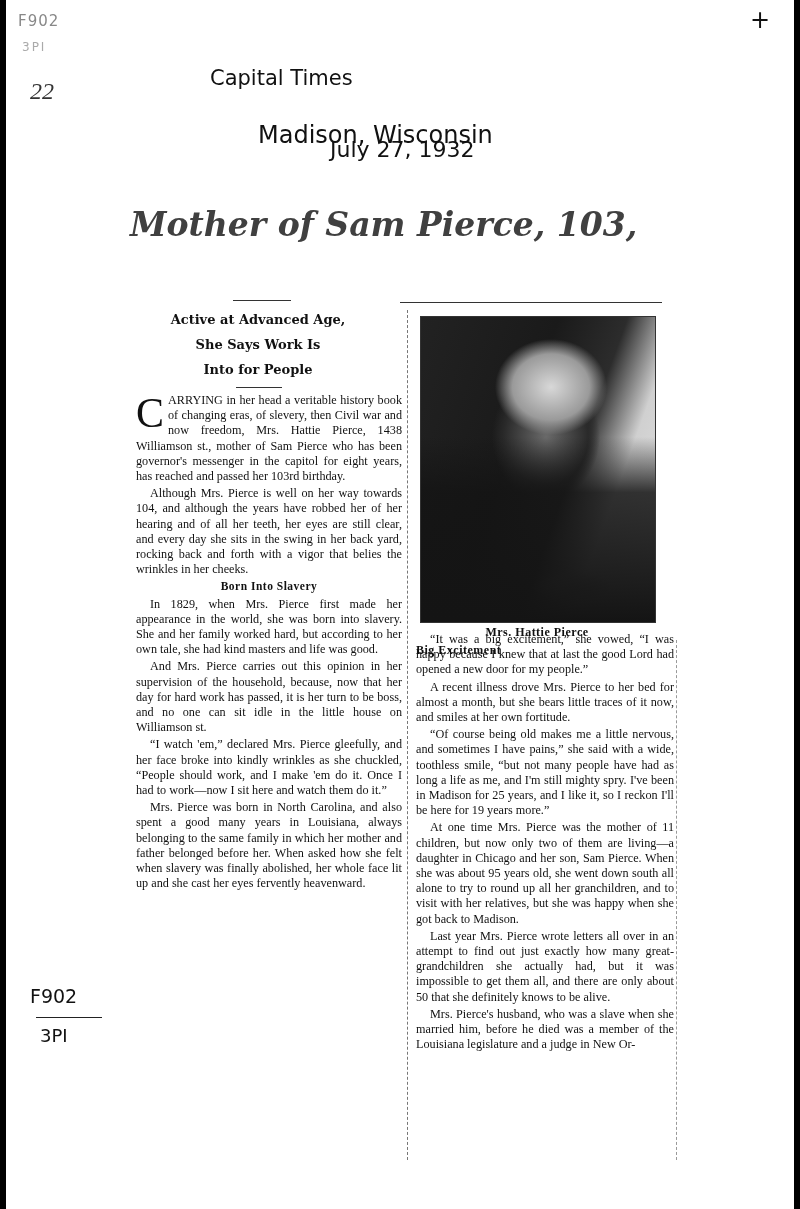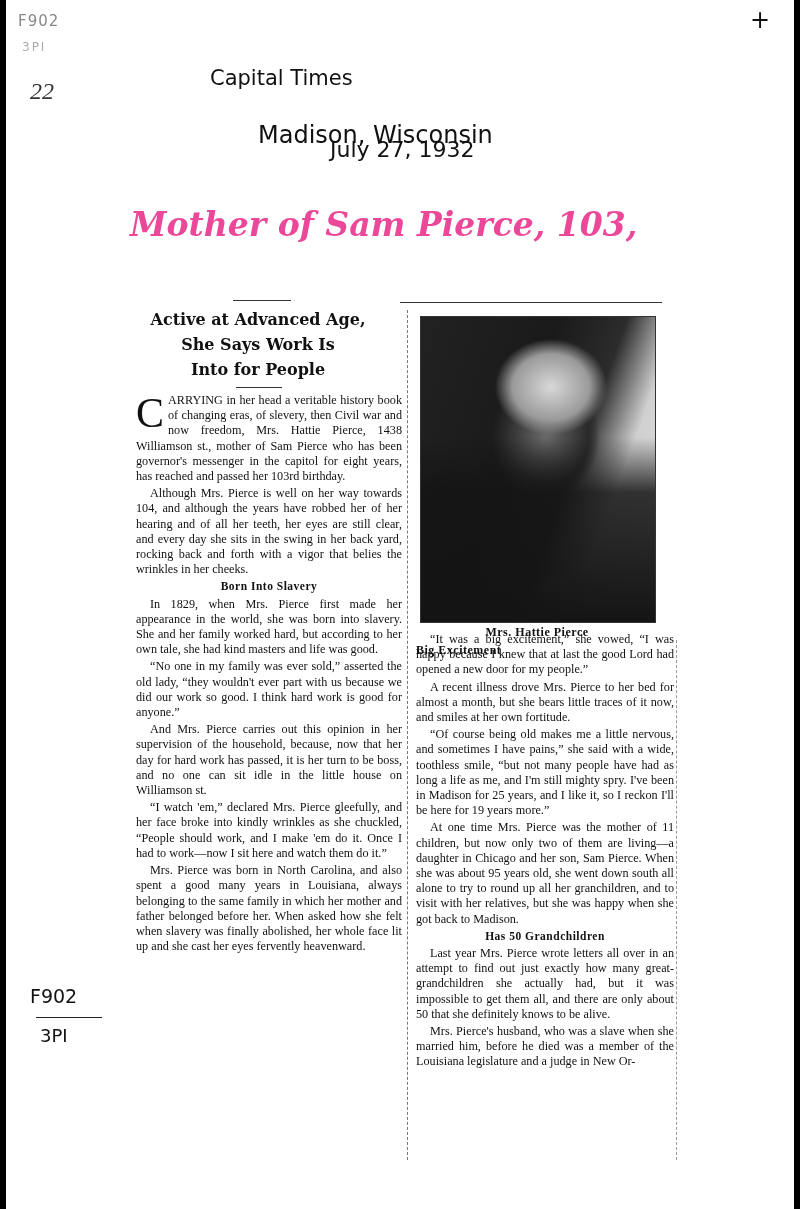--- a/index.html
+++ b/index.html
@@ -11,25 +11,25 @@
   .ref-top2 { left: 22px; top: 40px; font-size: 12px; color: #aaa; letter-spacing: 2px; }
   .ref-num { left: 30px; top: 78px; font-size: 24px; color: #333; font-style: italic; font-family: Liberation Serif, serif; }
   .plus { right: 30px; top: 6px; font-size: 24px; }
   .pub { left: 210px; top: 66px; font-size: 21px; }
   .city { left: 258px; top: 108px; font-size: 24px; margin-top: 13px; }
   .date { left: 330px; top: 137px; font-size: 22px; }
   .ref-bottom { left: 30px; top: 985px; font-size: 19px; }
   .ref-bottom-line { position: absolute; left: 36px; top: 1017px; width: 66px; height: 1px; background: #222; }
   .ref-bottom2 { left: 40px; top: 1025px; font-size: 18px; }
 
-  .headline { position: absolute; left: 130px; top: 205px; width: 560px; font-family: "DejaVu Serif", serif; font-style: italic; font-weight: bold; font-size: 33px; line-height: 40px; color: #ec4899; }
+  .headline { position: absolute; left: 130px; top: 205px; width: 560px; font-family: "DejaVu Serif", serif; font-style: italic; font-weight: bold; font-size: 33px; line-height: 40px; color: #404040; }
   .rule { position: absolute; height: 1px; background: #333; }
   .r1 { left: 233px; top: 300px; width: 58px; }
   .r2 { left: 400px; top: 302px; width: 262px; }
-  .subhead { position: absolute; left: 113px; top: 307px; width: 290px; text-align: center; font-family: "DejaVu Serif", serif; font-weight: bold; font-size: 16px; line-height: 25px; }
+  .subhead { position: absolute; left: 113px; top: 307px; width: 290px; text-align: center; font-family: "DejaVu Serif", serif; font-weight: bold; font-size: 13px; line-height: 25px; }
   .r3 { left: 236px; top: 387px; width: 46px; }
   .col { position: absolute; font-family: "Liberation Serif", serif; font-size: 12.2px; line-height: 15.2px; text-align: justify; }
   .col p { margin: 0 0 2px 0; text-indent: 14px; }
   .col-left { left: 136px; top: 393px; width: 266px; }
   .col-right { left: 416px; top: 632px; width: 258px; }
   .col p.first { text-indent: 0; }
   .dropcap { float: left; font-size: 42px; line-height: 36px; margin: 2px 4px 0 0; font-family: "Liberation Serif", serif; }
   .sect { text-align: center; font-weight: bold; text-indent: 0 !important; font-size: 11.5px; letter-spacing: 0.5px; margin: 0 0 2px 0; }
   .divider-v { position: absolute; left: 407px; top: 310px; width: 1px; height: 850px; border-left: 1px dashed #777; }
   .divider-v2 { position: absolute; left: 676px; top: 640px; width: 1px; height: 520px; border-left: 1px dashed #999; }
@@ -69,41 +69,39 @@
   <div>She Says Work Is</div>
   <div>Into for People</div>
 </div>
 <div class="rule r3"></div>
 
 <div class="col col-left">
   <p class="first"><span class="dropcap">C</span><span>ARRYING in her head a veritable history book of changing eras, of slevery, then Civil war and now freedom, Mrs. Hattie Pierce, 1438 Williamson st., mother of Sam Pierce who has been governor's messenger in the capitol for eight years, has reached and passed her 103rd birthday.</span></p>
   <p>Although Mrs. Pierce is well on her way towards 104, and although the years have robbed her of her hearing and of all her teeth, her eyes are still clear, and every day she sits in the swing in her back yard, rocking back and forth with a vigor that belies the wrinkles in her cheeks.</p>
   <p class="sect">Born Into Slavery</p>
   <p>In 1829, when Mrs. Pierce first made her appearance in the world, she was born into slavery. She and her family worked hard, but according to her own tale, she had kind masters and life was good.</p>
-  <p>“No one in my family was ever sold,” asserted the old lady, “they wouldn't ever part with us because we did our work so good. I think hard work is good for anyone.”</p>
   <p>And Mrs. Pierce carries out this opinion in her supervision of the household, because, now that her day for hard work has passed, it is her turn to be boss, and no one can sit idle in the little house on Williamson st.</p>
   <p>“I watch 'em,” declared Mrs. Pierce gleefully, and her face broke into kindly wrinkles as she chuckled, “People should work, and I make 'em do it. Once I had to work—now I sit here and watch them do it.”</p>
   <p>Mrs. Pierce was born in North Carolina, and also spent a good many years in Louisiana, always belonging to the same family in which her mother and father belonged before her. When asked how she felt when slavery was finally abolished, her whole face lit up and she cast her eyes fervently heavenward.</p>
 </div>
 
 <div class="divider-v"></div>
 <div class="divider-v2"></div>
 
 <div class="photo-frame">
   <div class="photo-shade"></div>
 </div>
 <div class="caption">Mrs. Hattie Pierce</div>
 
 <div class="sect-right">Big Excitement</div>
 
 <div class="col col-right">
   <p>“It was a big excitement,” she vowed, “I was happy because I knew that at last the good Lord had opened a new door for my people.”</p>
   <p>A recent illness drove Mrs. Pierce to her bed for almost a month, but she bears little traces of it now, and smiles at her own fortitude.</p>
   <p>“Of course being old makes me a little nervous, and sometimes I have pains,” she said with a wide, toothless smile, “but not many people have had as long a life as me, and I'm still mighty spry. I've been in Madison for 25 years, and I like it, so I reckon I'll be here for 19 years more.”</p>
   <p>At one time Mrs. Pierce was the mother of 11 children, but now only two of them are living—a daughter in Chicago and her son, Sam Pierce. When she was about 95 years old, she went down south all alone to try to round up all her granchildren, and to visit with her relatives, but she was happy when she got back to Madison.</p>
-  <p class="sect">Has 50 Grandchildren</p>
   <p>Last year Mrs. Pierce wrote letters all over in an attempt to find out just exactly how many great-grandchildren she actually had, but it was impossible to get them all, and there are only about 50 that she definitely knows to be alive.</p>
   <p>Mrs. Pierce's husband, who was a slave when she married him, before he died was a member of the Louisiana legislature and a judge in New Or-</p>
 </div>
 
 <div class="hand ref-bottom">F902</div>
 <div class="ref-bottom-line"></div>
 <div class="hand ref-bottom2">3PI</div>
 
 </body></html>

